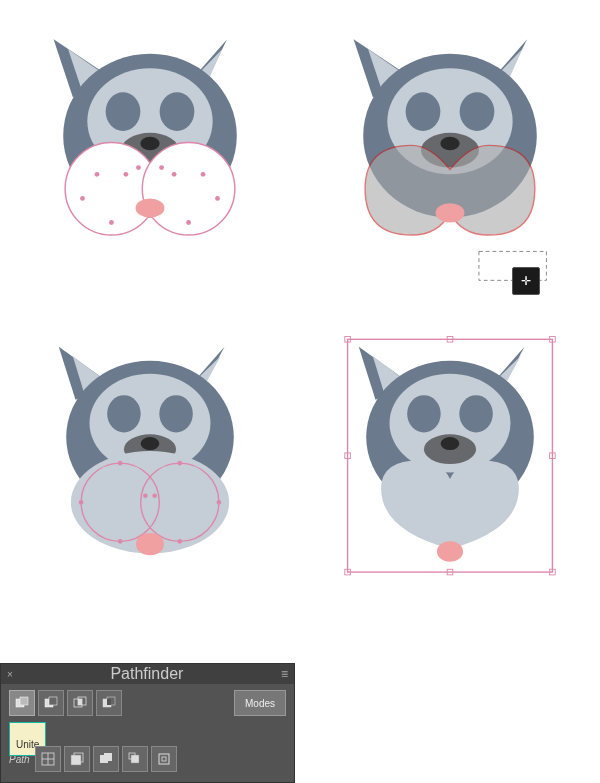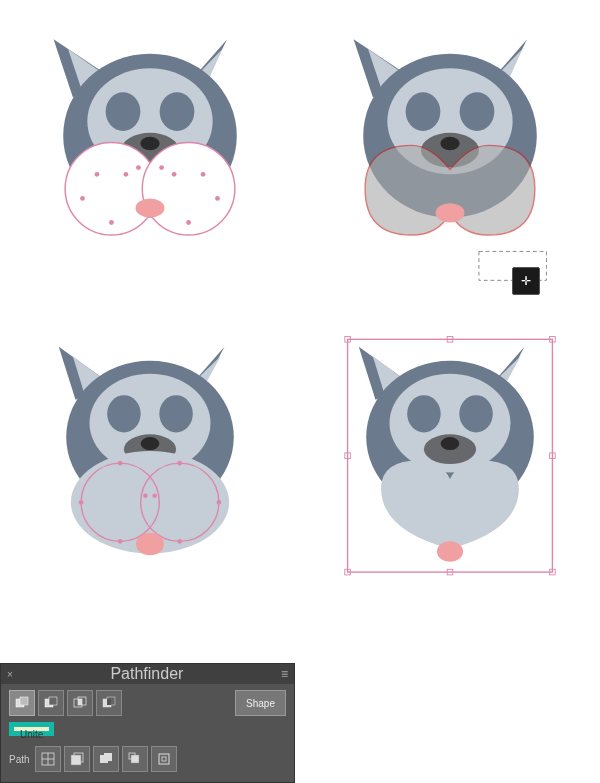--- a/index.html
+++ b/index.html
@@ -121,20 +121,21 @@
       display: flex;
       align-items: center;
       gap: 3px;
       margin-bottom: 4px;
     }
 
     .path-label {
       font-size: 10px;
       color: #cccccc;
       margin-right: 2px;
+      font-style: italic;
     }
 
     
     .tooltip {
       position: absolute;
       background: #f5f0c8;
       border: 1px solid #ccc;
       color: #333;
       font-size: 10px;
       padding: 2px 5px;
@@ -343,25 +344,25 @@
         </div>
 
         <div class="mode-btn">
           <svg viewBox="0 0 16 16" fill="none" xmlns="http://www.w3.org/2000/svg">
             <rect x="2" y="4" width="8" height="8" fill="#ddd" stroke="#ddd" stroke-width="0.5"></rect>
             <rect x="6" y="2" width="8" height="8" fill="#666" stroke="#ddd" stroke-width="0.5"></rect>
             <rect x="6" y="4" width="4" height="6" fill="#555"></rect>
           </svg>
         </div>
 
-        <button class="expand-btn">Shape</button>
+        <button class="expand-btn">Modes</button>
       </div>
 
       <div style="position:relative; height:20px; margin-bottom:4px;">
-        <div class="tooltip" style="position:absolute; left:0; top:0; background:#f5f0c8; border:5px solid #14b8a6; color:#333; font-size:10px; padding:2px 6px; white-space:nowrap;text-align:right;">Unite</div>
+        <div class="tooltip" style="position:absolute; left:0; top:0; background:#f5f0c8; border:1px solid #14b8a6; color:#333; font-size:10px; padding:16px 6px; white-space:nowrap;text-align:right;">Unite</div>
       </div>
 
       <div class="pathfinders-row">
         <span class="path-label">Path</span>
 
         <div class="mode-btn">
           <svg viewBox="0 0 16 16" fill="none" xmlns="http://www.w3.org/2000/svg">
             <rect x="2" y="2" width="12" height="12" fill="none" stroke="#ddd" stroke-width="0.8"></rect>
             <line x1="8" y1="2" x2="8" y2="14" stroke="#ddd" stroke-width="0.8"></line>
             <line x1="2" y1="8" x2="14" y2="8" stroke="#ddd" stroke-width="0.8"></line>

